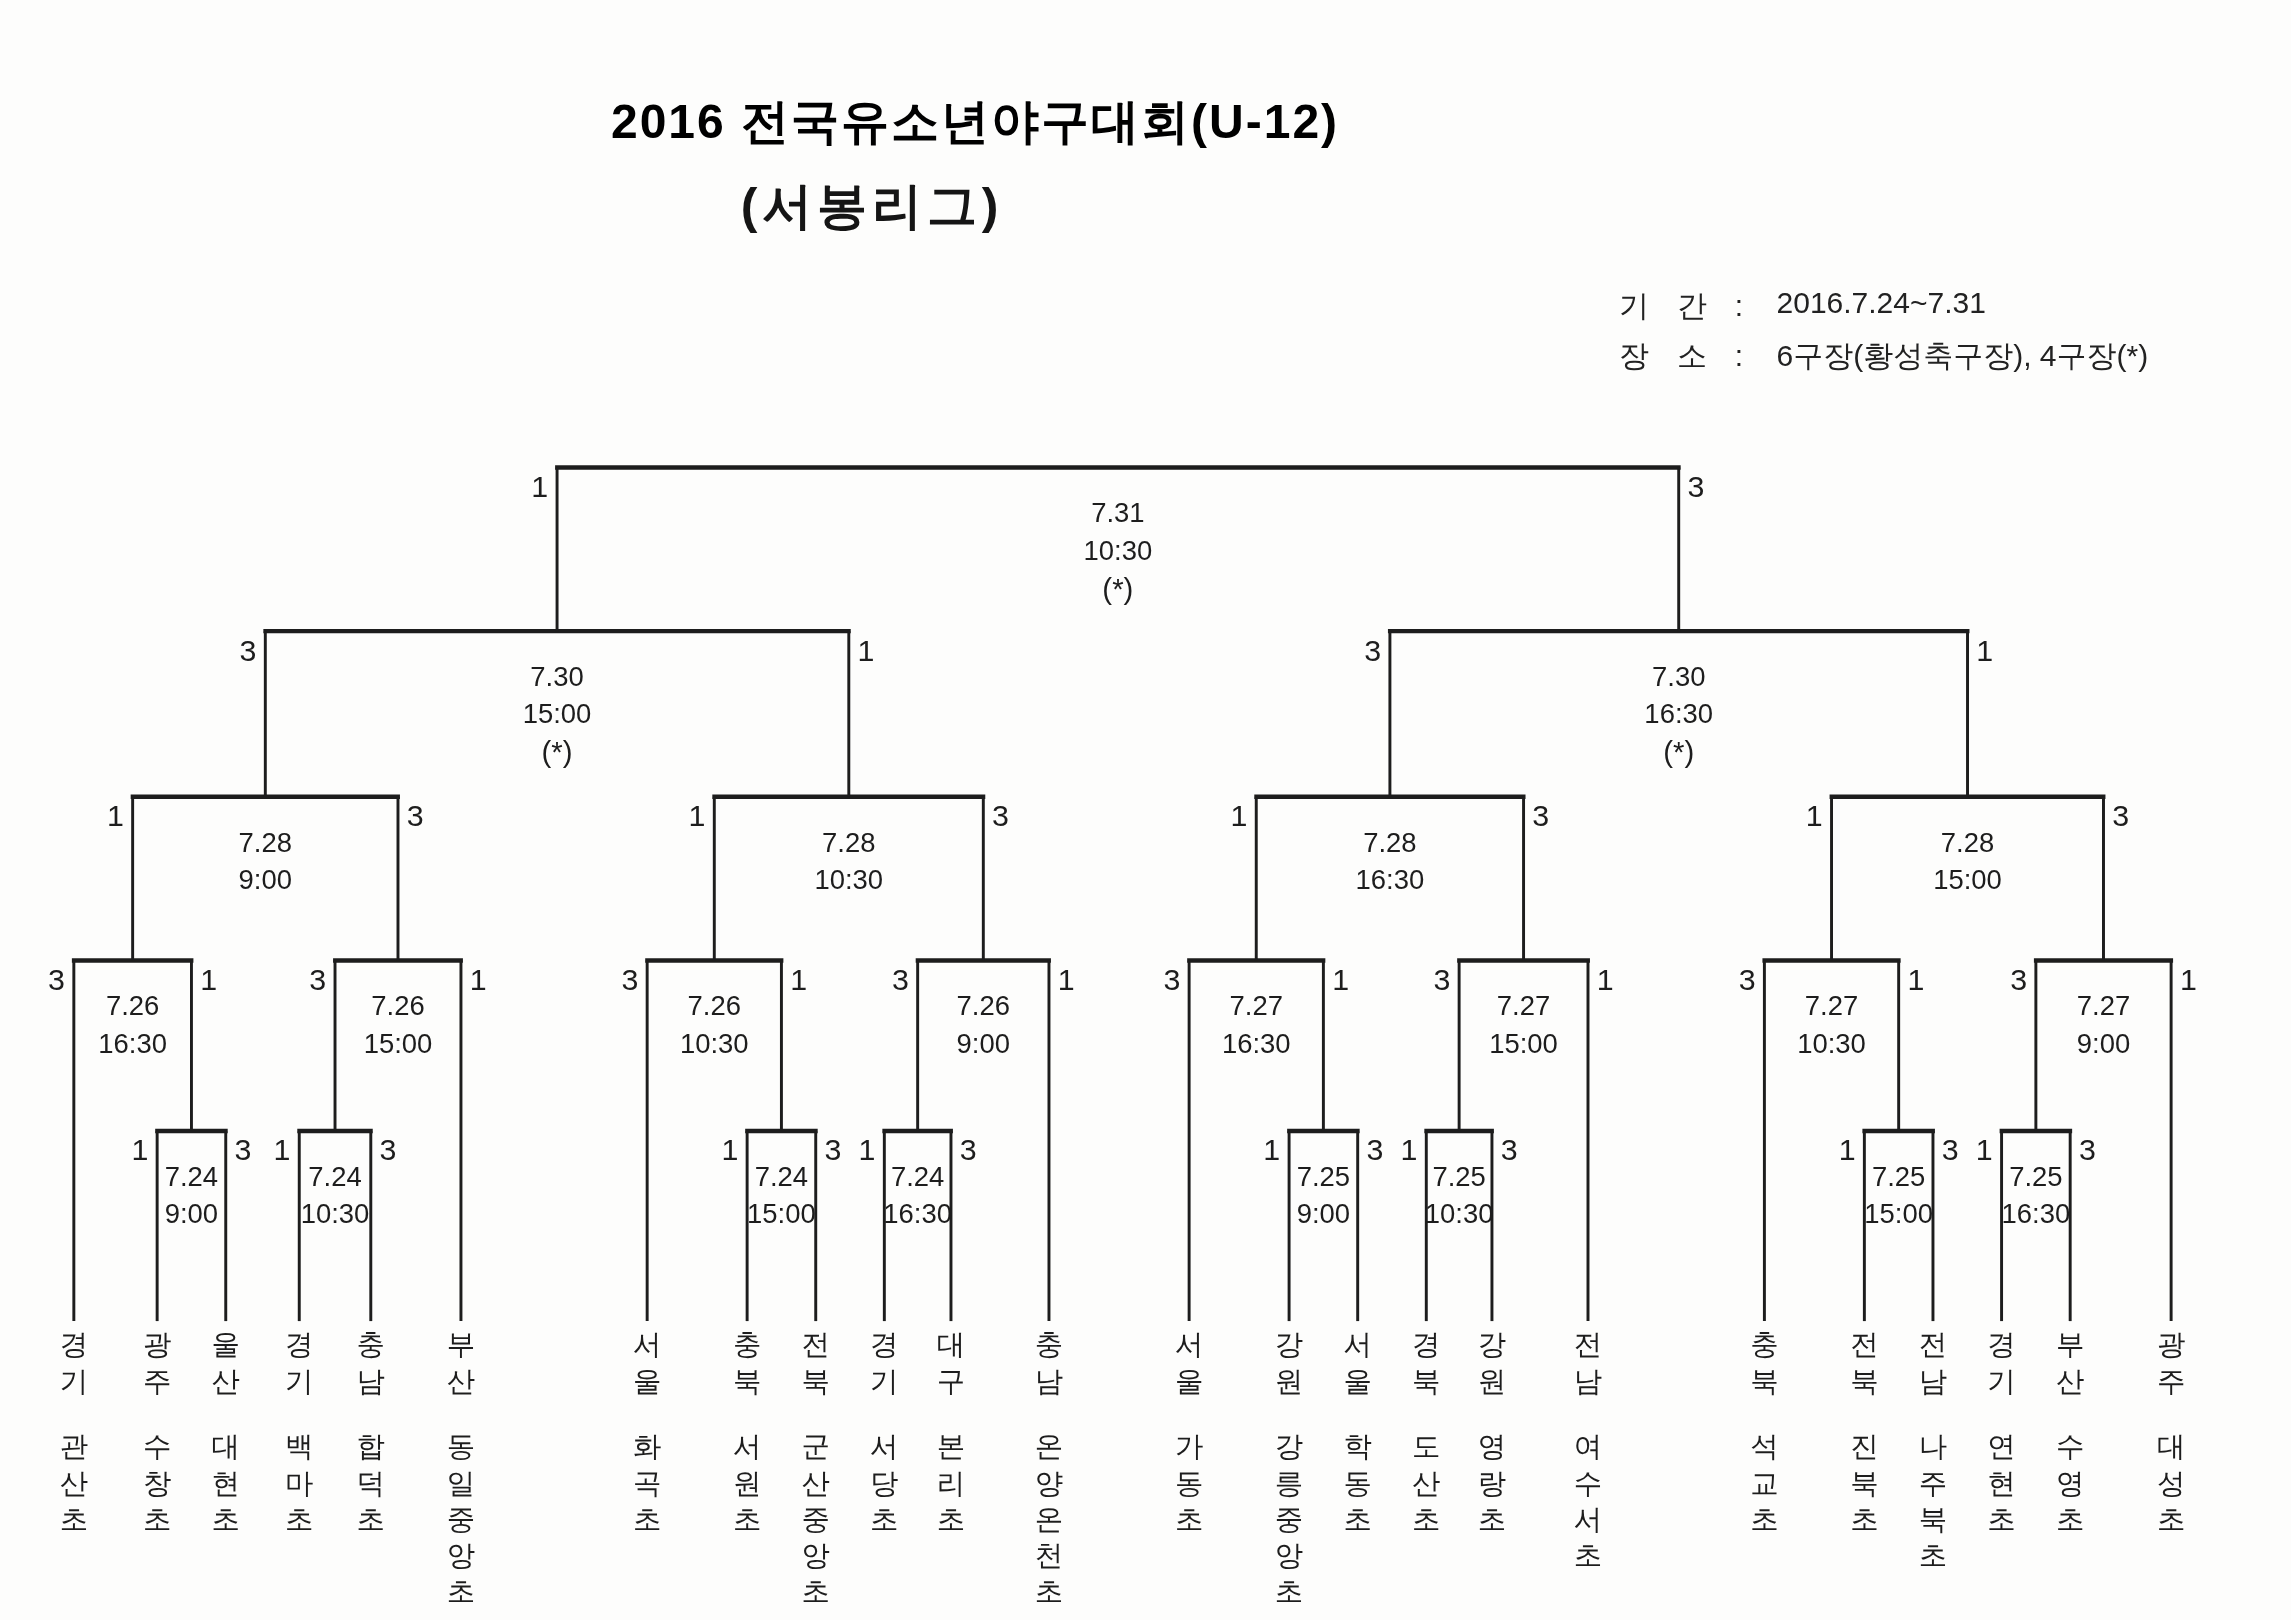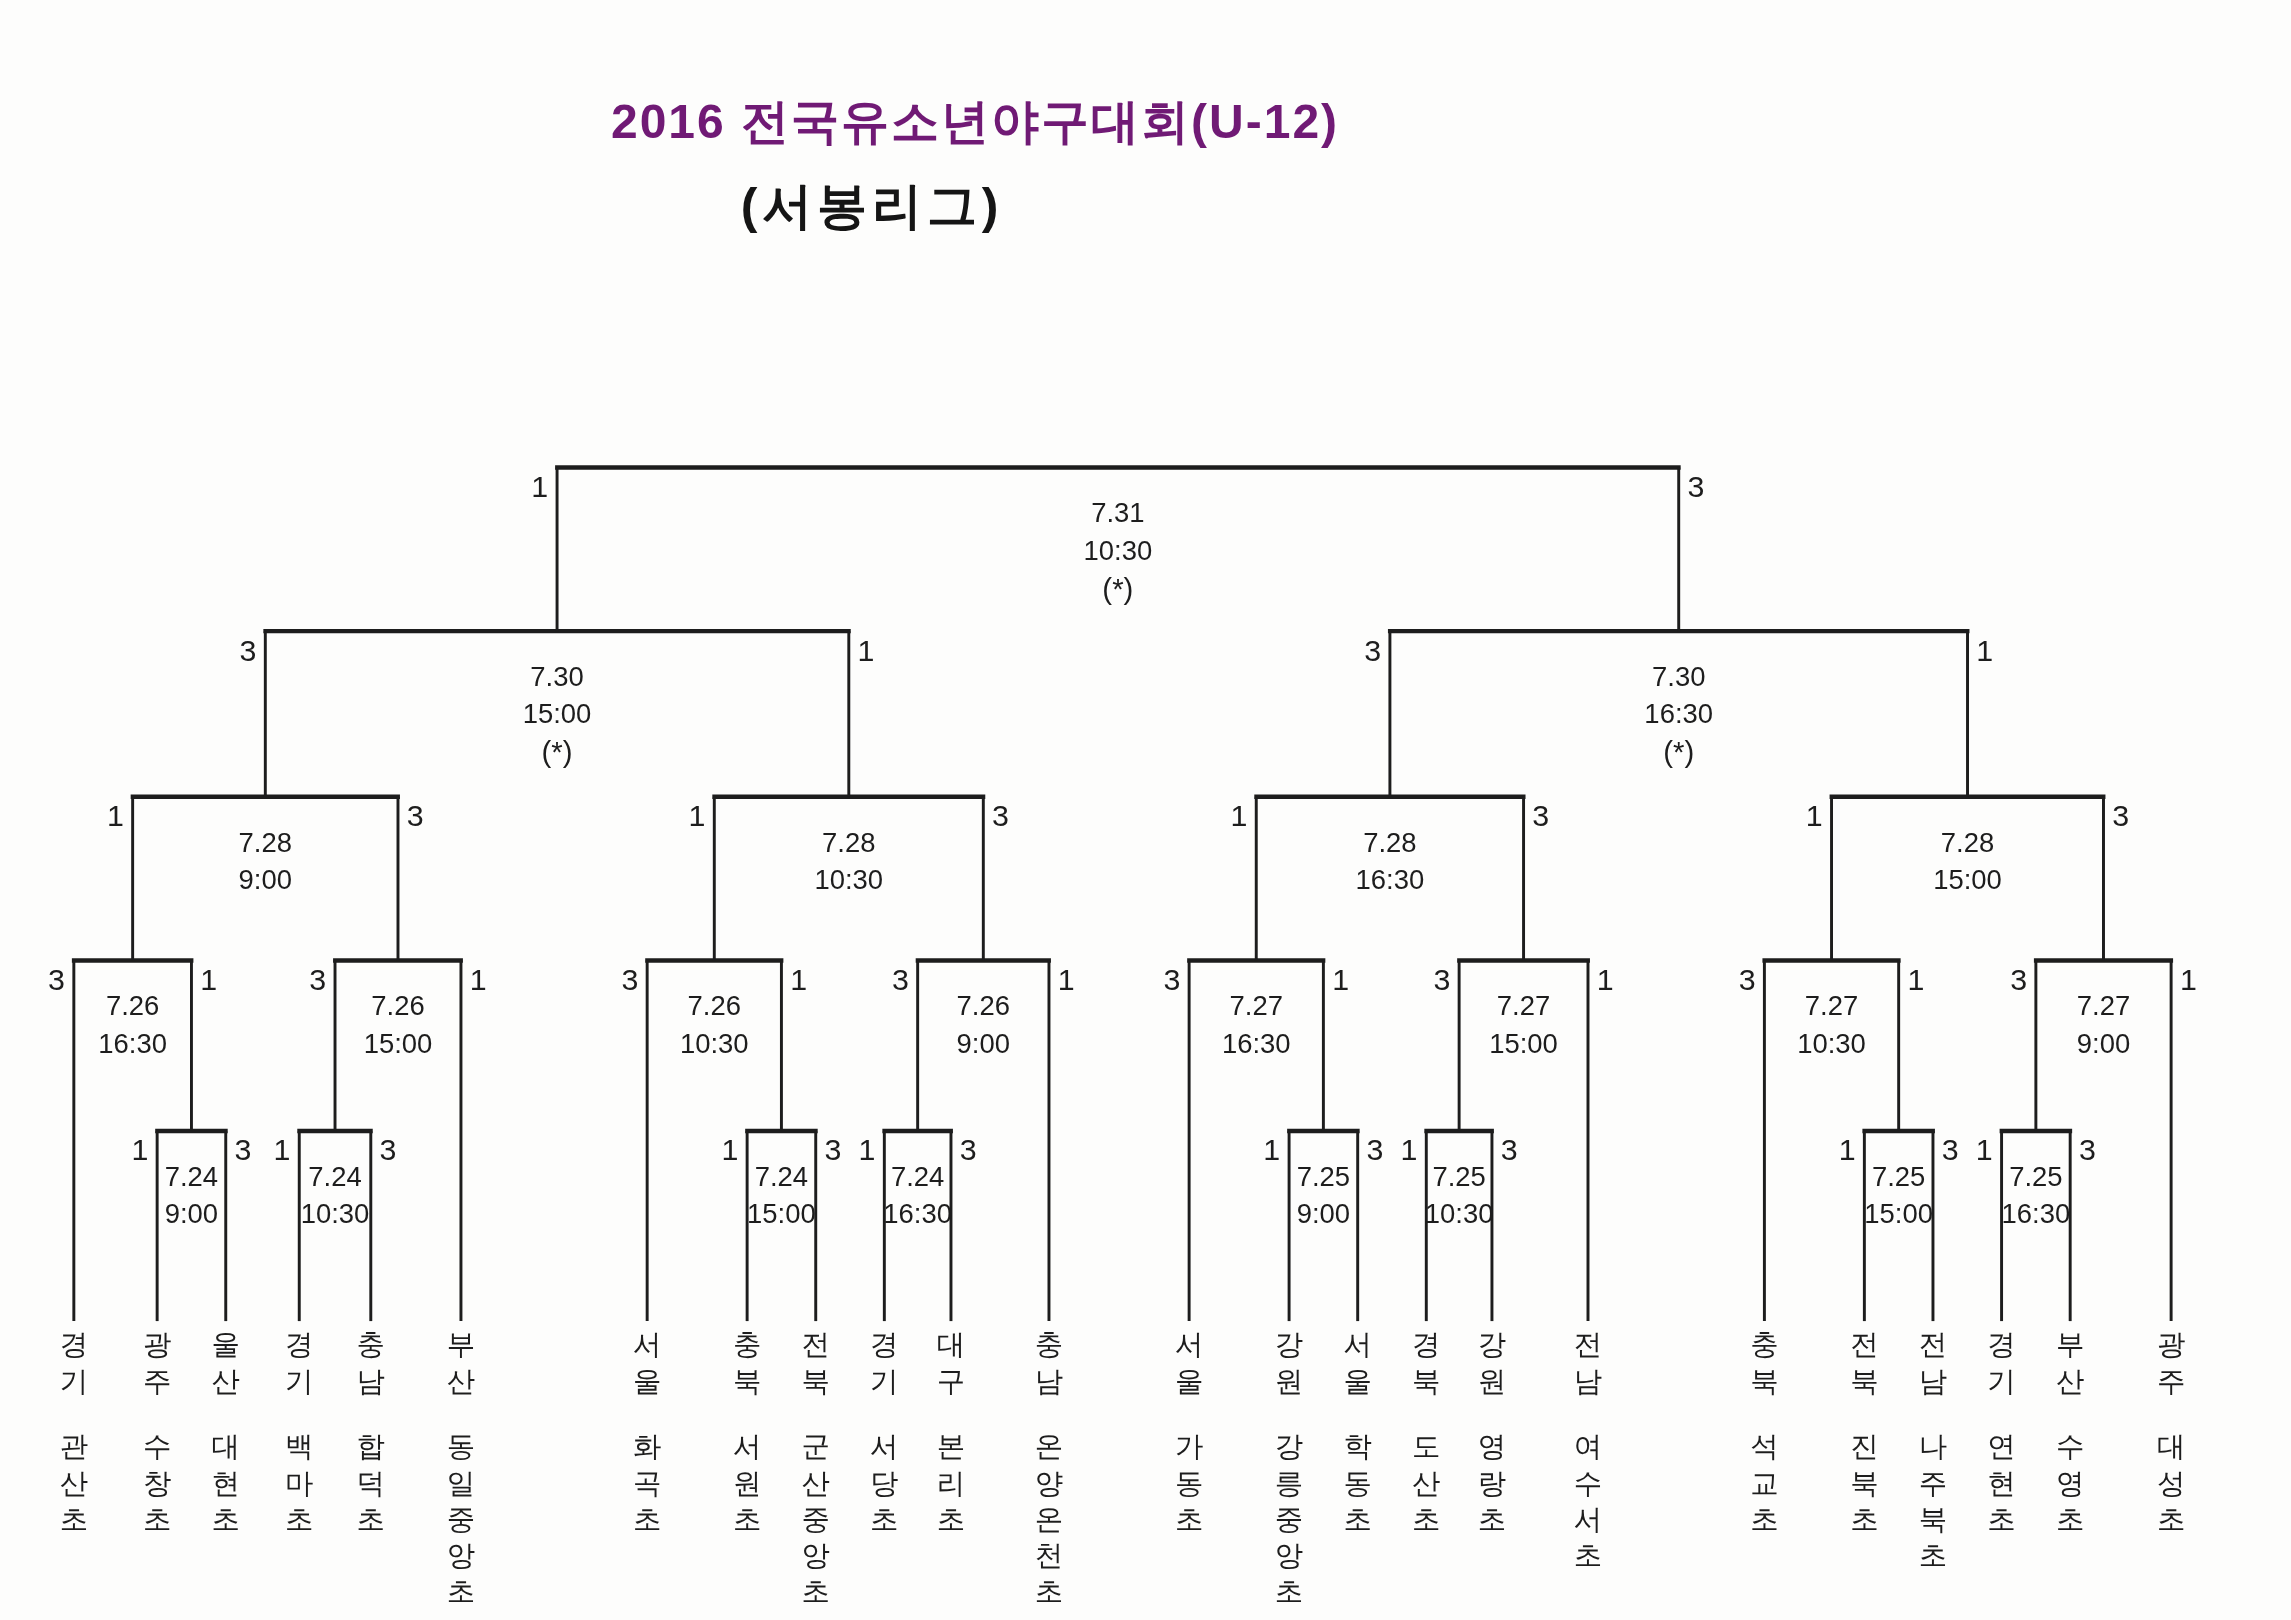--- a/index.html
+++ b/index.html
@@ -8,21 +8,21 @@
     width:2292px;height:1620px;
     background:#fefefdf5;
     background-color:#fdfdfc;
     font-family:"Liberation Sans","DejaVu Sans",sans-serif;
     color:#1b1b1b;
     overflow:hidden;
   }
   .title{
     position:absolute;top:90px;left:485px;width:980px;
     text-align:center;font-size:48px;font-weight:bold;letter-spacing:2px;
-    color:#701a75;
+    color:#000000;
   }
   .subtitle{
     position:absolute;top:173px;left:627px;width:490px;
     text-align:center;font-size:50px;font-weight:bold;letter-spacing:4.9px;
     color:#151515;
   }
   .info{
     position:absolute;top:286px;left:1619px;
     font-size:30px;color:#222;
   }
@@ -31,20 +31,30 @@
   svg text{fill:#1d1d1d;}
   .bracket-svg{position:absolute;left:0;top:0;}
 </style>
 </head>
 <body>
 
 <div class="page">
   <div class="title">2016 전국유소년야구대회(U-12)</div>
   <div class="subtitle">(서봉리그)</div>
 
+  <div class="info">
+    <div class="info-row">
+      <span class="info-label">기 간 :</span>
+      <span class="info-value">2016.7.24~7.31</span>
+    </div>
+    <div class="info-row">
+      <span class="info-label">장 소 :</span>
+      <span class="info-value">6구장(황성축구장), 4구장(*)</span>
+    </div>
+  </div>
 
   <svg id="bracket" class="bracket-svg" width="2292" height="1620" viewBox="0 0 2338 1653">
       <g>
         <line x1="158" y1="1154" x2="232" y2="1154" stroke="#1d1d1d" stroke-width="4.5"></line>
         <line x1="160" y1="1154" x2="160" y2="1348" stroke="#1d1d1d" stroke-width="3"></line>
         <line x1="230" y1="1154" x2="230" y2="1348" stroke="#1d1d1d" stroke-width="3"></line>
         <text x="151" y="1184" font-size="31" text-anchor="end" font-family="&quot;Liberation Sans&quot;,&quot;DejaVu Sans&quot;,sans-serif">1</text>
         <text x="239" y="1184" font-size="31" text-anchor="start" font-family="&quot;Liberation Sans&quot;,&quot;DejaVu Sans&quot;,sans-serif">3</text>
         <text x="195" y="1210" font-size="28" text-anchor="middle" font-family="&quot;Liberation Sans&quot;,&quot;DejaVu Sans&quot;,sans-serif">7.24</text>
         <text x="195" y="1248" font-size="28" text-anchor="middle" font-family="&quot;Liberation Sans&quot;,&quot;DejaVu Sans&quot;,sans-serif">9:00</text>

